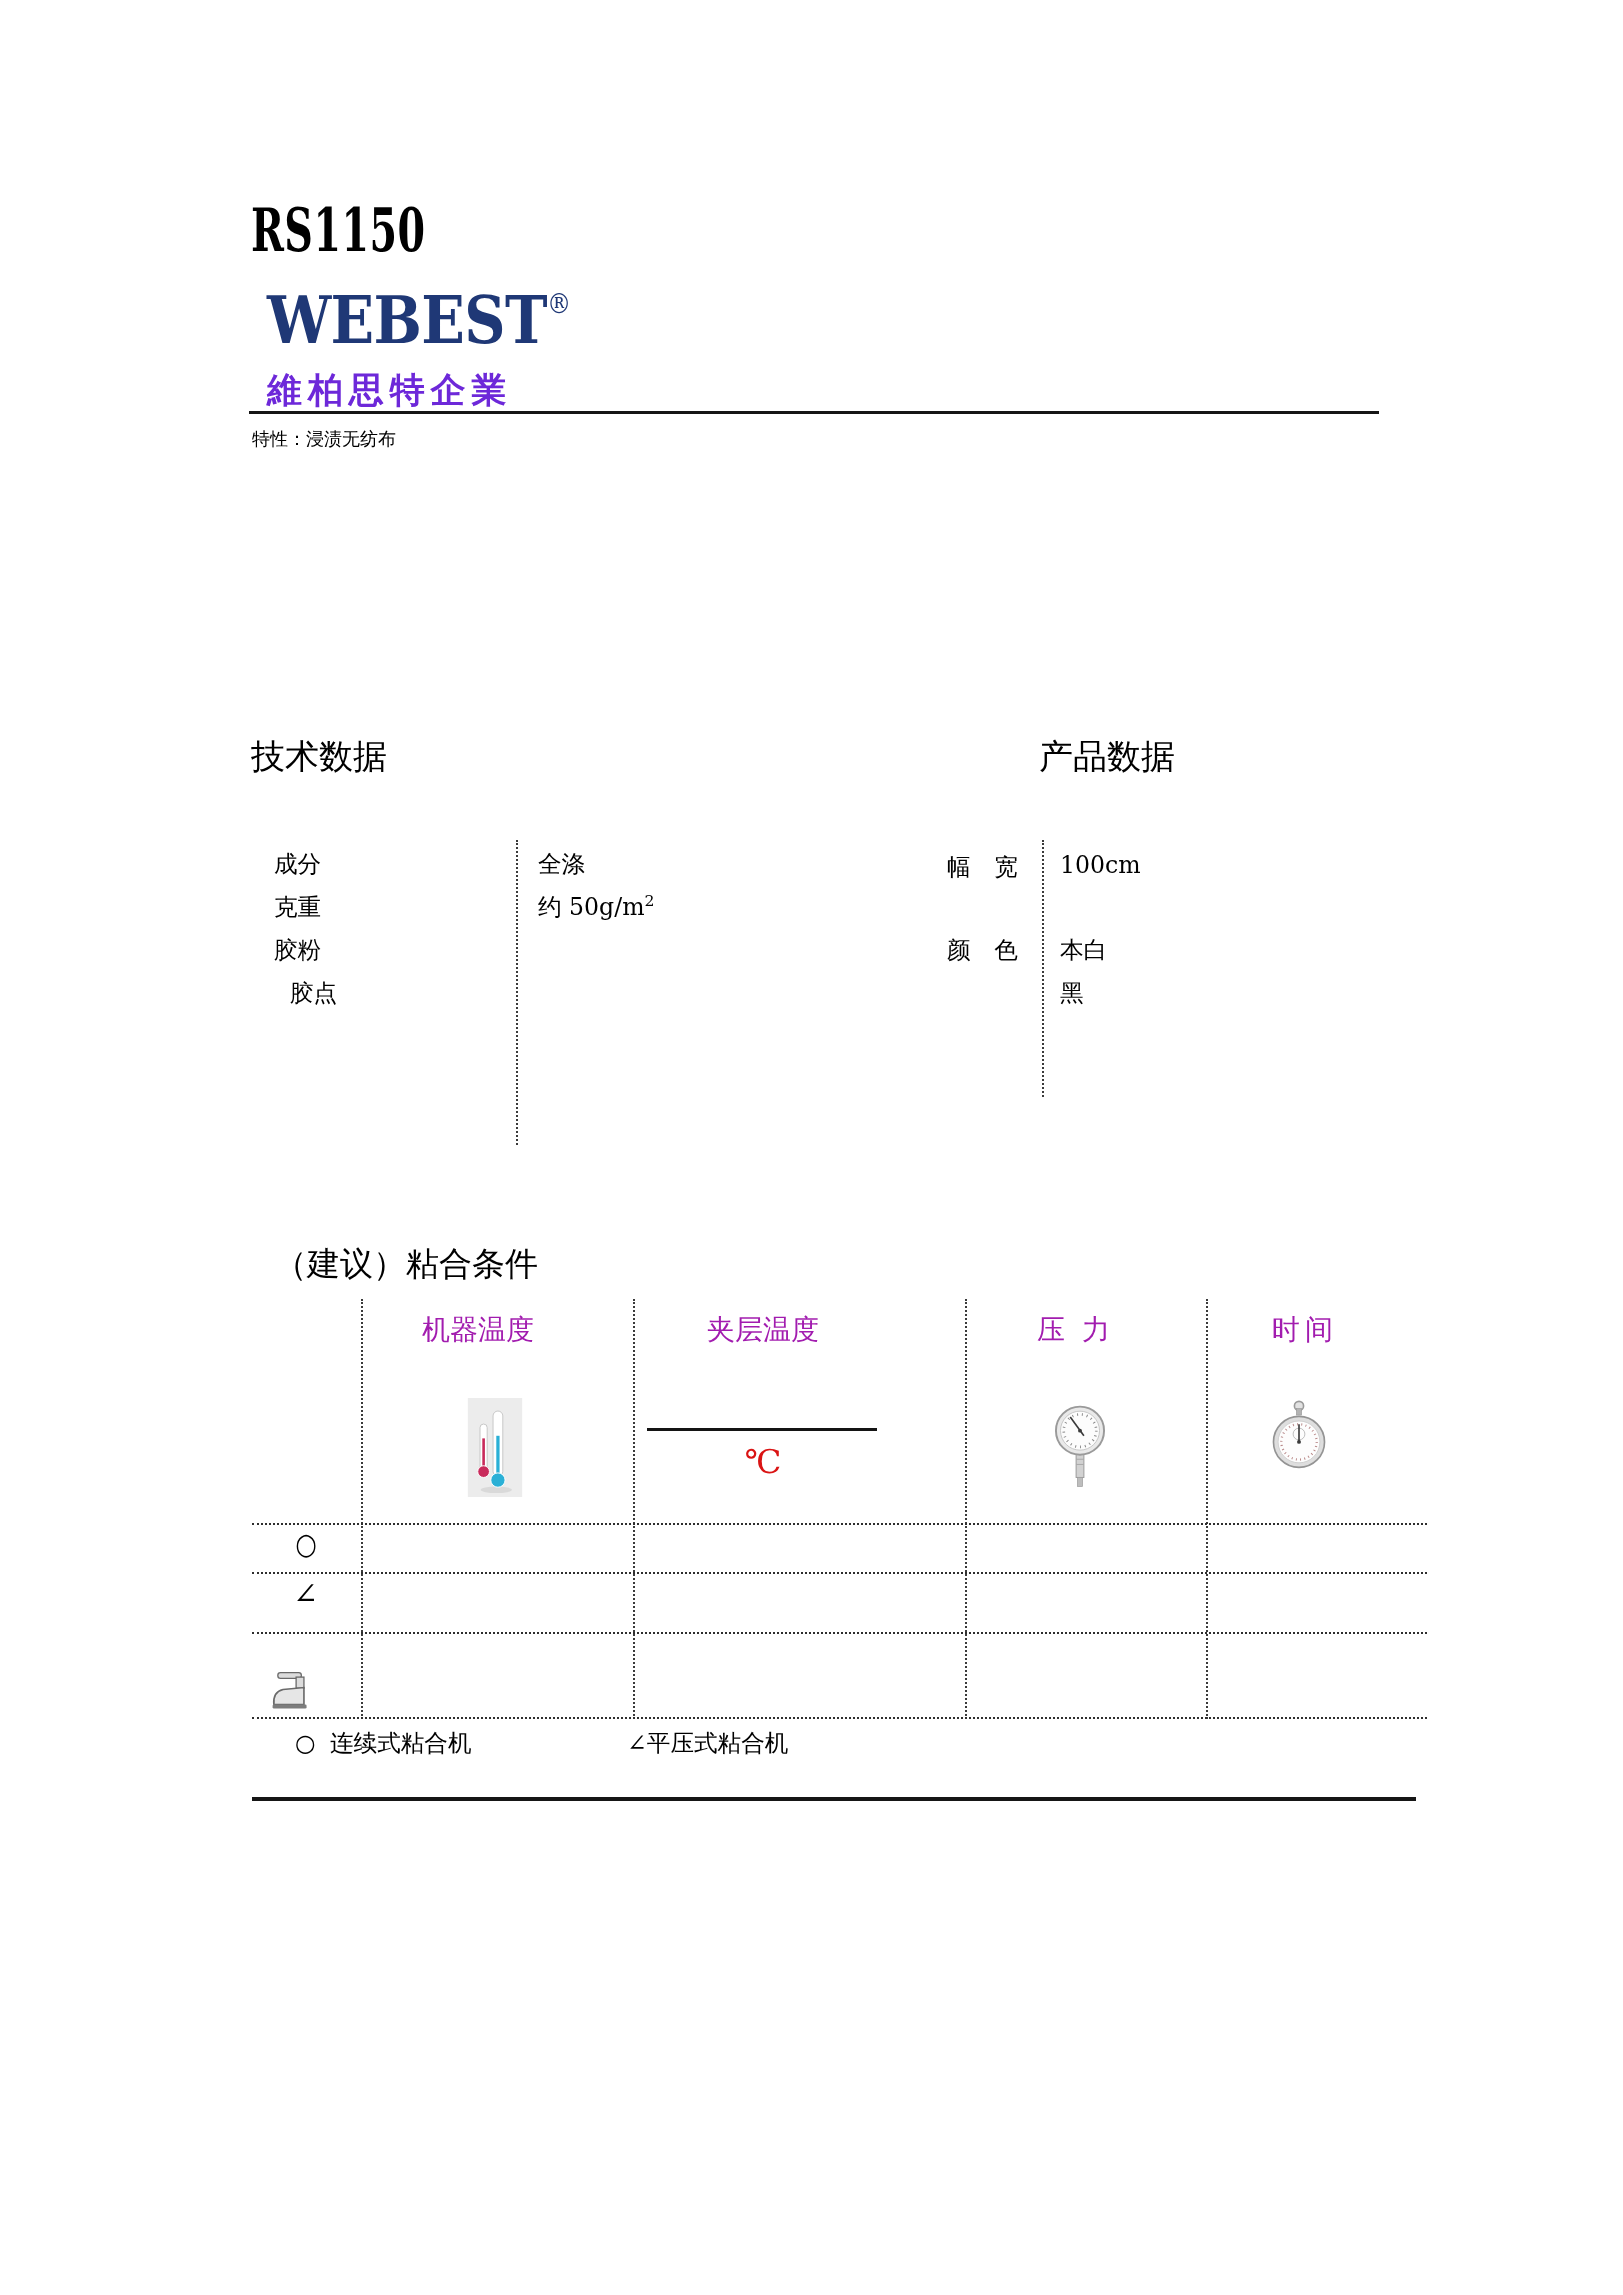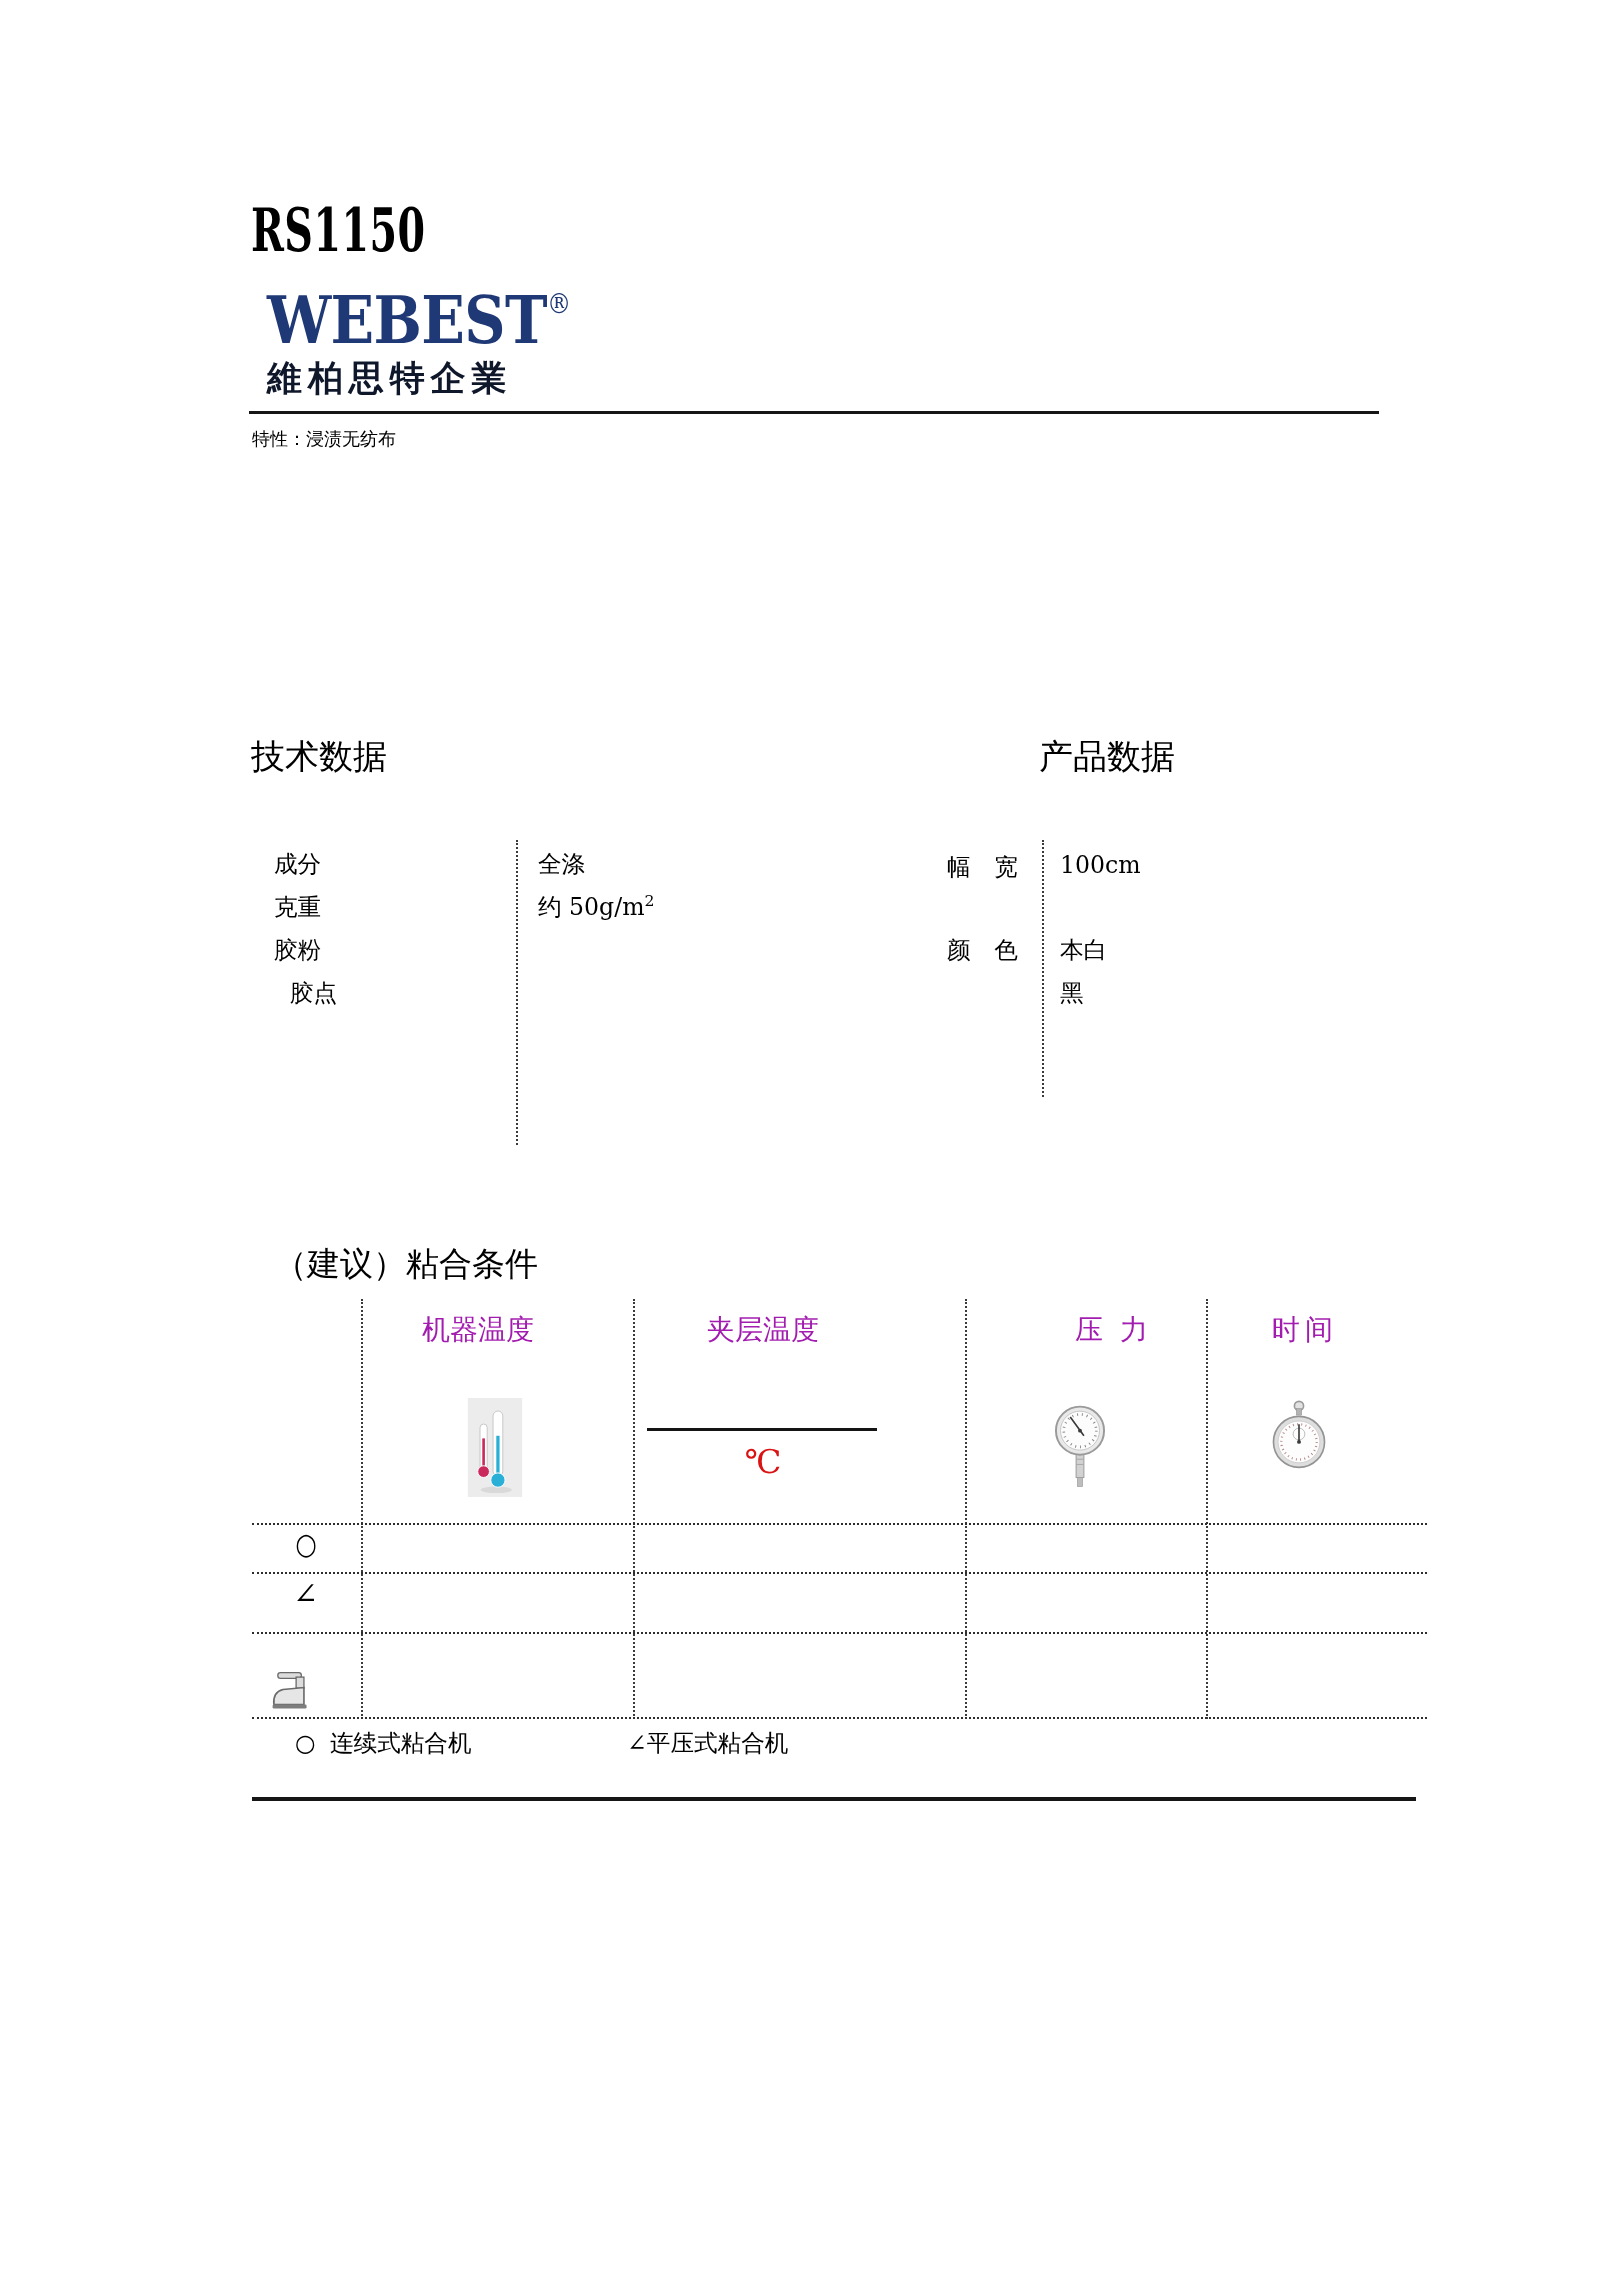--- a/index.html
+++ b/index.html
@@ -21,23 +21,23 @@
     letter-spacing:0.7px;white-space:nowrap;
   }
   .logo-block{left:267px;top:288px;}
   .logo-word{
     font-size:65px;font-weight:bold;color:#1f3876;
     transform:scaleX(0.88);transform-origin:left top;
     letter-spacing:-0.7px;white-space:nowrap;line-height:1;
   }
   .logo-reg{font-size:27.5px;vertical-align:30px;font-weight:normal;}
   .logo-company{
-    margin-top:6px;
+    margin-top:18px;
     font-family:"DejaVu Sans","Liberation Sans",sans-serif;
-    font-size:35px;font-weight:bold;color:#0f172a;
+    font-size:35px;font-weight:bold;color:#6d28d9;
     letter-spacing:5.9px;white-space:nowrap;line-height:1.1;
   }
   .top-rule{left:249px;top:411px;width:1130px;height:3.3px;background:#161616;}
   .feature-line{left:252px;top:427px;font-size:18px;}
 
   
   .section-title{font-size:34px;white-space:nowrap;}
   .row-text{font-size:23.6px;white-space:nowrap;}
   .v-dotted{border-left:2px dotted #3a3a3a;width:0;}
 
@@ -112,21 +112,21 @@
     <div class="vline" style="left:713px;"></div>
     <div class="vline" style="left:954px;"></div>
 
     <div class="hline" style="top:224px;"></div>
     <div class="hline" style="top:273px;"></div>
     <div class="hline" style="top:333px;"></div>
     <div class="hline" style="top:418px;"></div>
 
     <div class="bond-head" style="left:226px;">机器温度</div>
     <div class="bond-head" style="left:511px;">夹层温度</div>
-    <div class="bond-head" style="left:868px;letter-spacing:17px;">压力</div>
+    <div class="bond-head" style="left:830px;letter-spacing:17px;">压力</div>
     <div class="bond-head" style="left:1053px;letter-spacing:5.2px;">时间</div>
 
     <div class="bond-icon" style="left:243px;top:99px;">
       <svg width="55" height="99" viewBox="0 0 84 152">
         <rect width="84" height="152" fill="#ececec"></rect>
         <ellipse cx="44" cy="141" rx="24" ry="5" fill="#d9d9d9"></ellipse>
         <rect x="19" y="40" width="11" height="72" rx="5.5" fill="#ffffff" stroke="#c6c6c6" stroke-width="1.5"></rect>
         <rect x="22.5" y="62" width="4" height="48" fill="#c92a5b"></rect>
         <circle cx="24.5" cy="113" r="9" fill="#c92a5b" stroke="#ffffff" stroke-width="1.5"></circle>
         <rect x="39" y="20" width="15" height="100" rx="7.5" fill="#ffffff" stroke="#c6c6c6" stroke-width="1.5"></rect>

